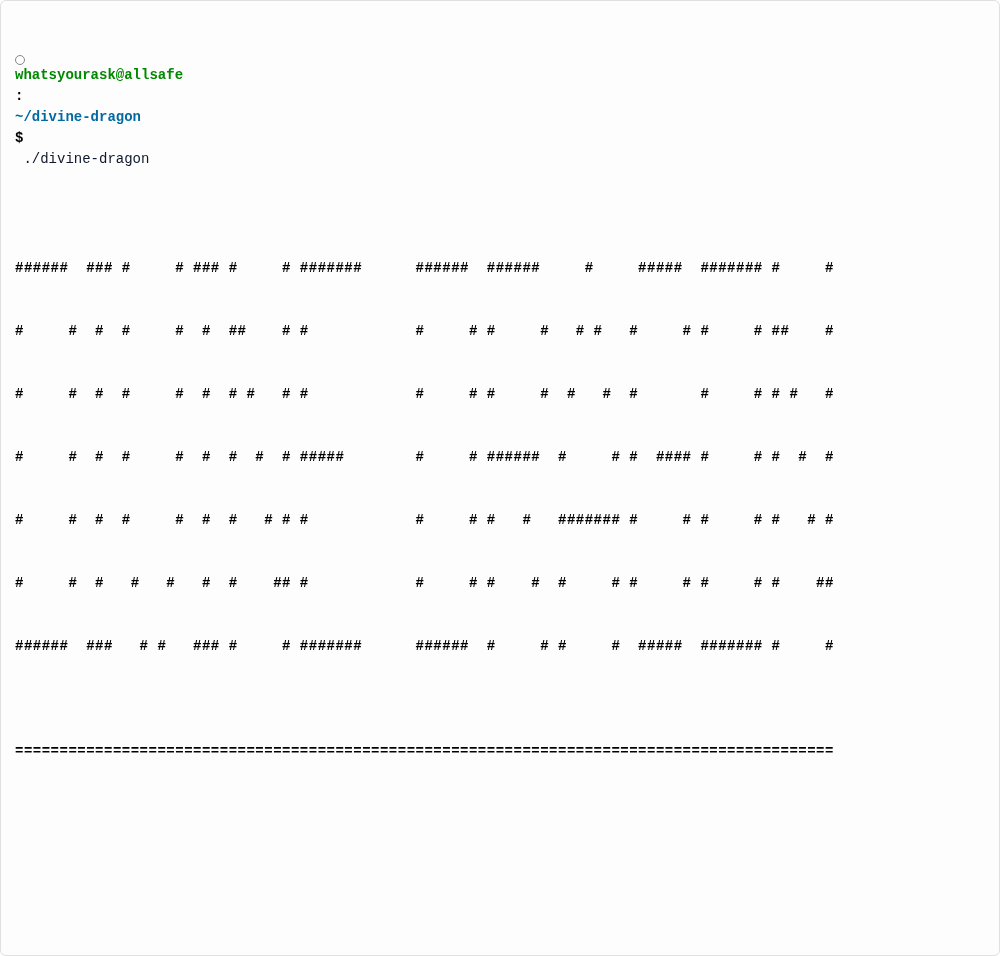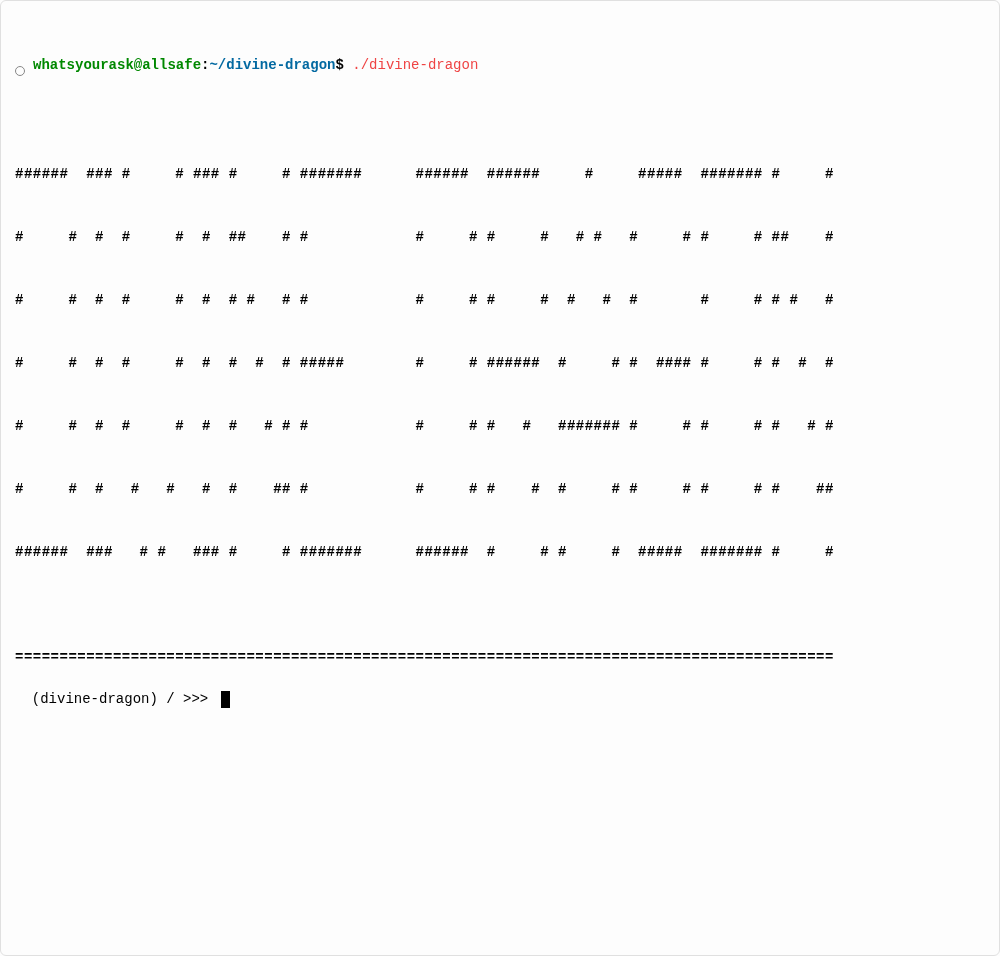--- a/index.html
+++ b/index.html
@@ -19,22 +19,23 @@
       border-radius: 6px;
     }
     .terminal {
       padding: 12px 14px;
       white-space: pre;
       color: #000;
       letter-spacing: 0;
     }
     .prompt-line {
       display: flex;
-      align-items: flex-end;
+      align-items: flex-start;
       flex-wrap: nowrap;
+      flex-direction: column;
     }
     .circle-icon {
       display: inline-block;
       width: 10px;
       height: 10px;
       border: 1.5px solid #888;
       border-radius: 50%;
       margin-right: 8px;
       flex-shrink: 0;
     }
@@ -48,21 +49,21 @@
     }
     .path {
       color: #0369a1;
       font-weight: bold;
     }
     .dollar {
       color: #000;
       font-weight: bold;
     }
     .command {
-      color: #ef4444;
+      color: #0f172a;
     }
     .ascii-art {
       color: #000;
       font-weight: bold;
       margin-top: 4px;
       letter-spacing: 0.5px;
     }
     .divider {
       color: #000;
       font-weight: bold;
@@ -96,16 +97,13 @@
   <div class="ascii-art">
     <div>######  ### #     # ### #     # #######      ######  ######     #     #####  ####### #     #</div>
     <div>#     #  #  #     #  #  ##    # #            #     # #     #   # #   #     # #     # ##    #</div>
     <div>#     #  #  #     #  #  # #   # #            #     # #     #  #   #  #       #     # # #   #</div>
     <div>#     #  #  #     #  #  #  #  # #####        #     # ######  #     # #  #### #     # #  #  #</div>
     <div>#     #  #  #     #  #  #   # # #            #     # #   #   ####### #     # #     # #   # #</div>
     <div>#     #  #   #   #   #  #    ## #            #     # #    #  #     # #     # #     # #    ##</div>
     <div>######  ###   # #   ### #     # #######      ######  #     # #     #  #####  ####### #     #</div>
   </div>
   <div class="divider">============================================================================================</div>
-  <div class="repl-line">
-    <span class="repl-prompt">(divine-dragon) / &gt;&gt;&gt; </span><span class="cursor"></span>
-  </div>
 </div>
 
 </body></html>

